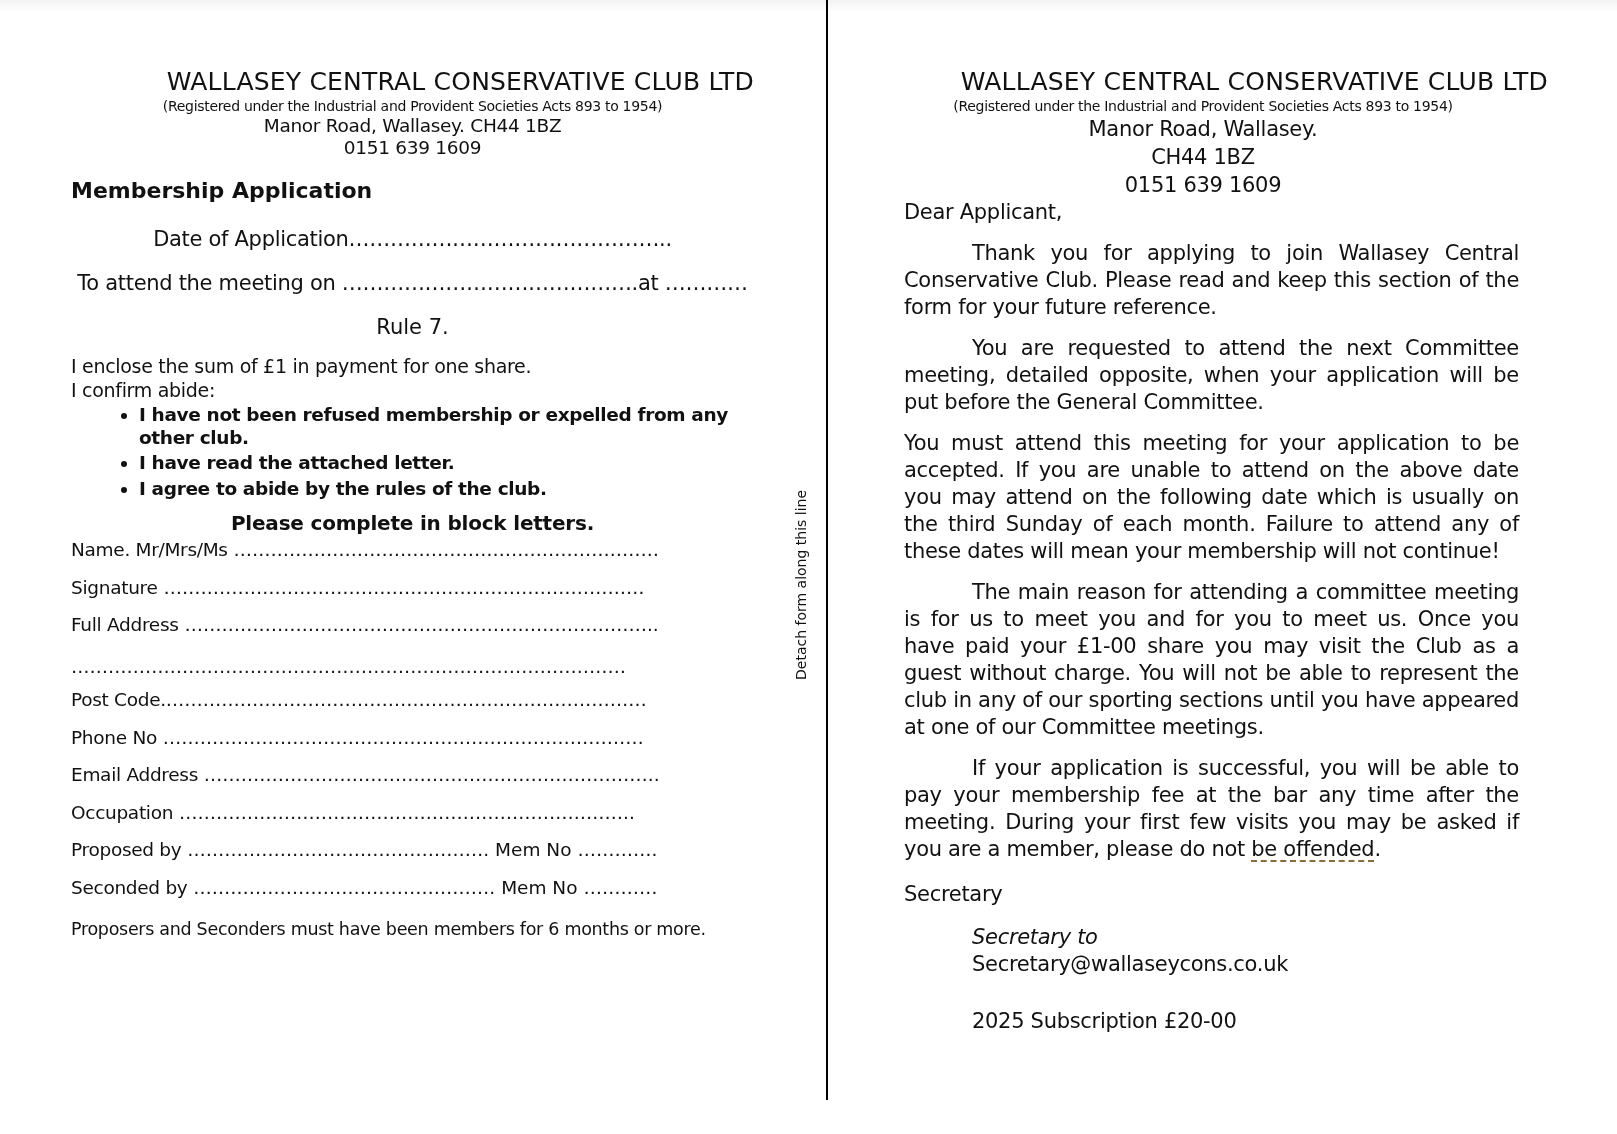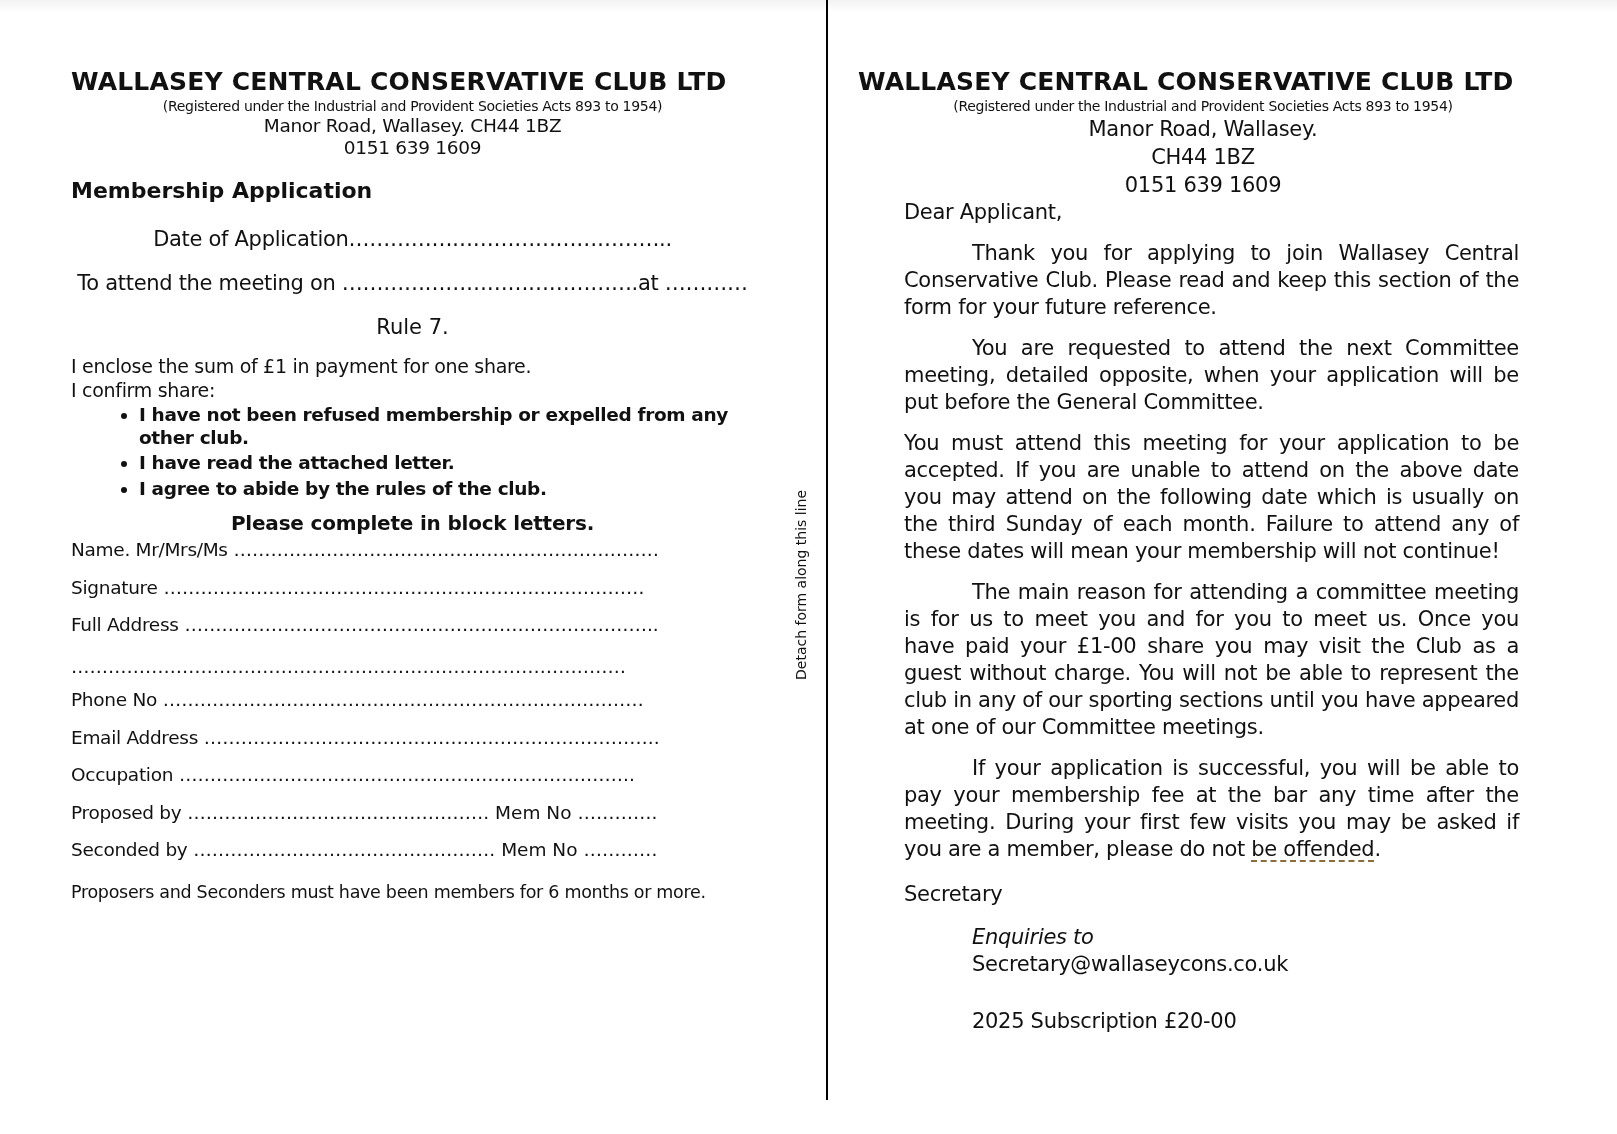--- a/index.html
+++ b/index.html
@@ -9,21 +9,21 @@
   }
   .topshade { position: absolute; left: 0; top: 0; width: 1617px; height: 12px;
     background: linear-gradient(#f3f3f3, #ffffff); }
   .divider { position: absolute; left: 826px; top: 0; width: 2px; height: 1100px; background: #000; }
   .detach { position: absolute; left: 793px; top: 680px; transform-origin: 0 0;
     transform: rotate(-90deg); font-size: 14px; white-space: nowrap; color: #111; }
 
   .col-left { position: absolute; left: 71px; top: 66px; width: 683px; }
   .col-right { position: absolute; left: 858px; top: 66px; width: 690px; }
 
-  .title { font-weight: bold; font-size: 25px; text-align: left; letter-spacing: 0.2px;
+  .title { font-weight: normal; font-size: 25px; text-align: right; letter-spacing: 0.2px;
     white-space: nowrap; line-height: 32px; }
   .reg { font-size: 14px; text-align: center; line-height: 17px; letter-spacing: -0.3px; }
   .addr-l { font-size: 18.5px; text-align: center; line-height: 22px; letter-spacing: -0.3px; }
   .addr-r { font-size: 21px; text-align: center; line-height: 28px; letter-spacing: -0.3px; }
 
   .form-title { font-weight: bold; font-size: 22px; margin-top: 18px; line-height: 28px; }
   .dateline { font-size: 21px; text-align: center; margin-top: 20px; letter-spacing: -0.3px; line-height: 28px; }
   .meetline { font-size: 21px; text-align: center; margin-top: 16px; letter-spacing: -0.3px; line-height: 28px; }
   .rule-title { font-size: 21px; text-align: center; margin-top: 16px; line-height: 28px; }
   .rule-text { font-size: 17.5px; line-height: 23.5px; text-align: justify; letter-spacing: -0.35px; }
@@ -57,35 +57,36 @@
   <div class="addr-l">Manor Road, Wallasey. CH44 1BZ</div>
   <div class="addr-l">0151 639 1609</div>
 
   <div class="form-title">Membership Application</div>
   <div class="dateline">Date of Application………………………………………..</div>
   <div class="meetline">To attend the meeting on …………………………………….at …………</div>
   <div class="rule-title">Rule 7.</div>
 
   <div class="enclose">
     <div>I enclose the sum of £1 in payment for one share.</div>
-    <div>I confirm share:</div>
+    <div>I confirm abide:</div>
   </div>
   <ul class="confirm">
     <li>I have not been refused membership or expelled from any other club.</li>
     <li>I have read the attached letter.</li>
     <li>I agree to abide by the rules of the club.</li>
   </ul>
 
   <div class="block-letters">Please complete in block letters.</div>
 
   <div style="margin-top:2px;">
     <div class="field"><span>Name. Mr/Mrs/Ms</span><span class="dots"> ……………………………………………………………</span></div>
     <div class="field"><span>Signature</span><span class="dots"> ……………………………………………………………………</span></div>
     <div class="field"><span>Full Address</span><span class="dots"> …………………………………………………………………..</span></div>
     <div class="field" style="padding-top:4px;height:33.5px;"><span></span><span class="dots">………………………………………………………………………………</span></div>
+    <div class="field"><span>Post Code.</span><span class="dots">……………………………………………………………………</span></div>
     <div class="field"><span>Phone No</span><span class="dots"> ……………………………………………………………………</span></div>
     <div class="field"><span>Email Address</span><span class="dots"> ………………………………………………………………..</span></div>
     <div class="field"><span>Occupation</span><span class="dots"> ………………………………………………………………..</span></div>
     <div class="field"><span>Proposed by</span><span class="dots"> …………………………………………. Mem No ………….</span></div>
     <div class="field"><span>Seconded by</span><span class="dots"> …………………………………………. Mem No …………</span></div>
   </div>
   <div class="note">Proposers and Seconders must have been members for 6 months or more.</div>
 </div>
 
 <div class="col-right">
@@ -97,18 +98,18 @@
 
   <div class="letter">
     <p class="greeting">Dear Applicant,</p>
     <p class="indent">Thank you for applying to join Wallasey Central Conservative Club. Please read and keep this section of the form for your future reference.</p>
     <p class="indent">You are requested to attend the next Committee meeting, detailed opposite, when your application will be put before the General Committee.</p>
     <p>You must attend this meeting for your application to be accepted. If you are unable to attend on the above date you may attend on the following date which is usually on the third Sunday of each month. Failure to attend any of these dates will mean your membership will not continue!</p>
     <p class="indent">The main reason for attending a committee meeting is for us to meet you and for you to meet us. Once you have paid your £1-00 share you may visit the Club as a guest without charge. You will not be able to represent the club in any of our sporting sections until you have appeared at one of our Committee meetings.</p>
     <p class="indent"><span>If your application is successful, you will be able to pay your membership fee at the bar any time after the meeting. During your first few visits you may be asked if you are a member, please do not </span><span class="underline-wavy">be offended</span><span>.</span></p>
     <p class="sig" style="margin-top:18px;">Secretary</p>
     <div class="sig" style="margin-top:16px;">
-      <div class="italic">Enquiries to</div>
+      <div class="italic">Secretary to</div>
       <div>Secretary@wallaseycons.co.uk</div>
     </div>
     <div class="sig" style="margin-top:30px;">2025 Subscription £20-00</div>
   </div>
 </div>
 
 </body></html>

